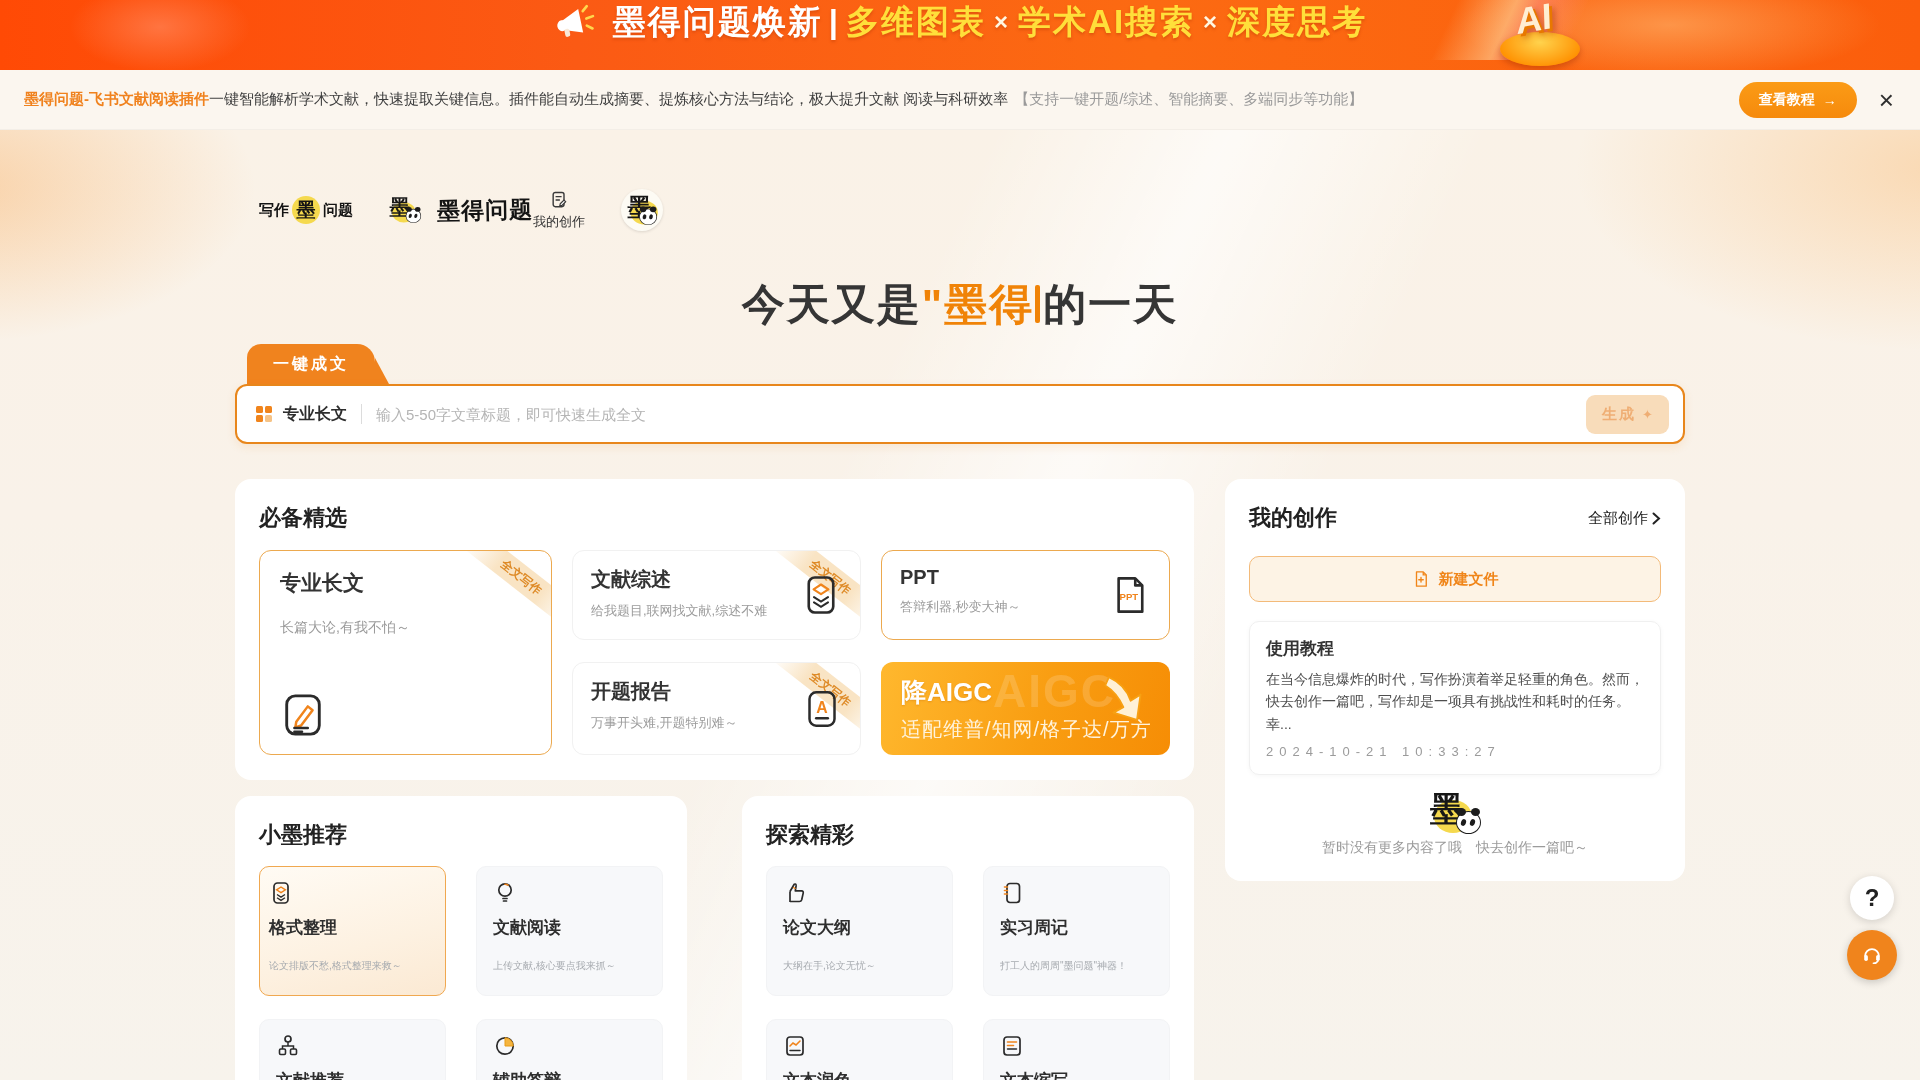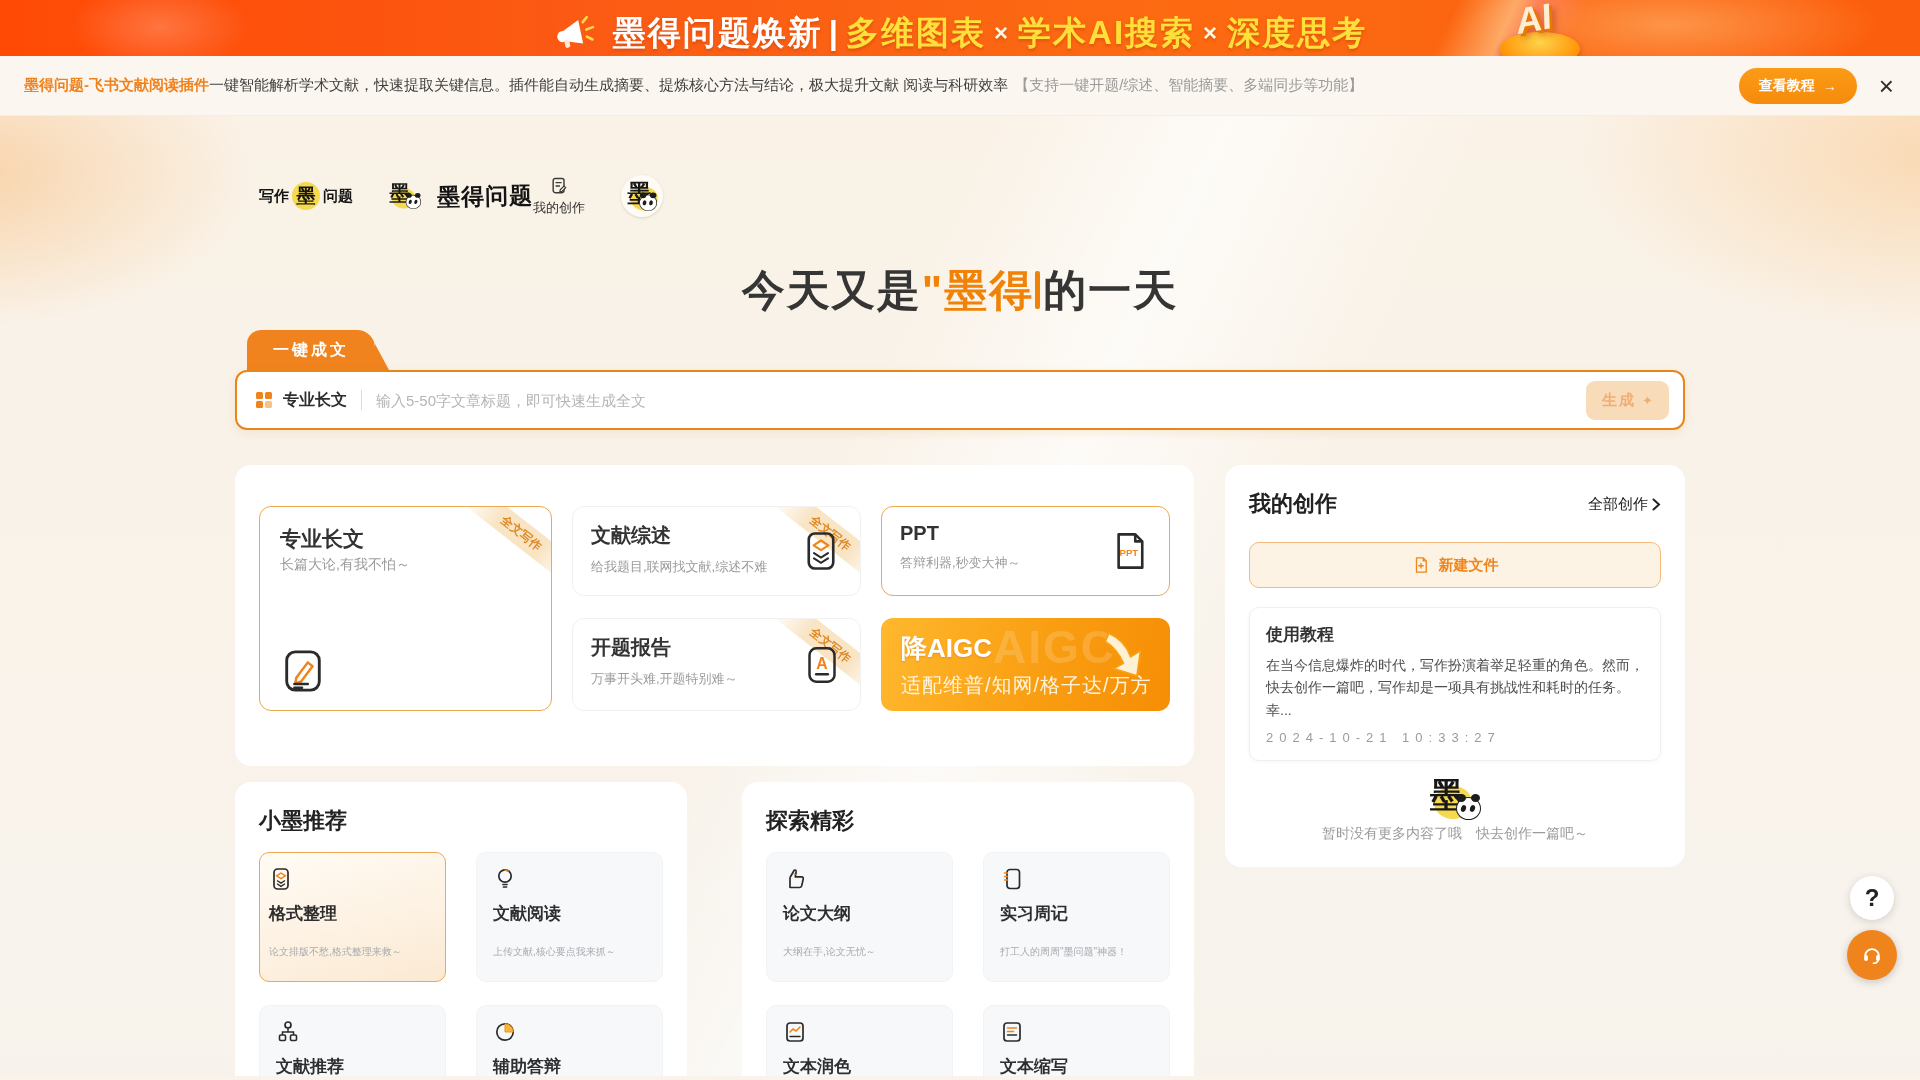--- a/index.html
+++ b/index.html
@@ -1,23 +1,23 @@
 <!DOCTYPE html>
 <html><head>
 <meta charset="utf-8">
 <style>
   * { margin:0; padding:0; box-sizing:border-box; }
   html,body { width:1920px; height:1080px; overflow:hidden;
     font-family:"Liberation Sans","DejaVu Sans",sans-serif; }
   body { background:#FAF3EA; position:relative; }
 
   
-  .banner { position:relative; height:56px;
+  .banner { position:relative; height:70px;
     background:linear-gradient(90deg,#FF4A05 0%,#FB5A14 30%,#FC6A12 60%,#FB5E0C 100%);
-    overflow:hidden; display:flex; align-items:flex-end; justify-content:center; }
+    overflow:hidden; display:flex; align-items:flex-start; justify-content:center; }
   .banner .glow-l { position:absolute; left:70px; top:-18px; width:180px; height:90px;
     background:radial-gradient(closest-side,rgba(255,120,70,.9),rgba(255,120,70,0)); }
   .banner .glow-r { position:absolute; right:40px; top:-30px; width:420px; height:110px;
     background:radial-gradient(closest-side,rgba(255,190,120,.55),rgba(255,190,120,0)); }
   .banner .streak { position:absolute; right:260px; top:0; width:300px; height:60px;
     background:linear-gradient(115deg,transparent 30%,rgba(255,230,180,.5) 48%,rgba(255,160,190,.35) 55%,transparent 70%); }
   .banner-inner { display:flex; align-items:center; gap:16px; position:relative; z-index:2; }
   .banner-text { font-size:33px; font-weight:800; letter-spacing:2px;
     text-shadow:0 2px 3px rgba(170,50,0,.35); white-space:nowrap; }
   .bt-white { color:#FFFFFF; }
@@ -121,21 +121,21 @@
   .essentials { height:301px; }
   .ess-grid { margin-top:17px; display:grid; grid-template-columns:293px 1fr 1fr;
     grid-template-rows:90px 93px; gap:22px 20px; }
   .card { position:relative; background:#fff; border:1px solid #F1F1F1; border-radius:12px;
     padding:15px 18px; overflow:hidden; cursor:pointer; }
   .card.orange { border:1.5px solid #ECA94F; }
   .main-card { grid-row:1/3; padding:18px 20px; }
   .card .c-title { font-size:20px; font-weight:600; color:#333; }
   .main-card .c-title { font-size:21px; }
   .card .c-sub { font-size:13px; color:#9B9B9B; margin-top:9px; }
-  .main-card .c-sub { margin-top:3px; font-size:14px; }
+  .main-card .c-sub { margin-top:22px; font-size:14px; }
   .main-card .c-icon { position:absolute; left:20px; bottom:16px; }
   .side-icon { position:absolute; right:18px; top:50%; transform:translateY(-50%); }
   .ribbon { position:absolute; top:14px; right:-34px; width:128px; text-align:center;
     transform:rotate(38deg); font-size:12px; font-weight:700; color:#DE8A26; padding:4px 0;
     background:linear-gradient(90deg,rgba(250,228,196,0),#F9E4C4 30%,#F9E4C4 70%,rgba(250,228,196,0)); }
   .aigc-card { position:relative; border-radius:12px; overflow:hidden; cursor:pointer;
     background:linear-gradient(105deg,#FFB82E 0%,#F99E12 55%,#F68D05 100%); padding:13px 20px; }
   .aigc-title { font-size:26px; font-weight:800; color:#fff; text-shadow:0 1px 2px rgba(180,90,0,.3); }
   .aigc-sub { position:absolute; left:20px; bottom:12px; font-size:20px; color:#FFF3DC; letter-spacing:1px; }
   .aigc-wm { position:absolute; right:54px; top:2px; font-size:46px; font-weight:800;
@@ -283,20 +283,21 @@
             <span>生成</span>
             <span class="spark">✦</span>
           </button>
       </div>
     </div>
 
     <div class="content">
       <div class="left-col">
 
         <section class="panel essentials">
+          <div class="panel-title">必备精选</div>
           <div class="ess-grid">
 
             <div class="card orange main-card">
               <div class="ribbon">全文写作</div>
               <div class="c-title">专业长文</div>
               <div class="c-sub">长篇大论,有我不怕～</div>
               <svg class="c-icon" width="46" height="46" viewBox="0 0 48 48">
                 <rect x="7" y="4" width="34" height="40" rx="9" fill="none" stroke="#2B2B2B" stroke-width="3"></rect>
                 <path d="M17 31 L29 15 l5 4 L22 35 l-6 2 z" fill="none" stroke="#F0841C" stroke-width="2.6" stroke-linejoin="round"></path>
                 <path d="M15 37.5 h14 M15 41.5 h8" stroke="#2B2B2B" stroke-width="2.6" stroke-linecap="round"></path>

